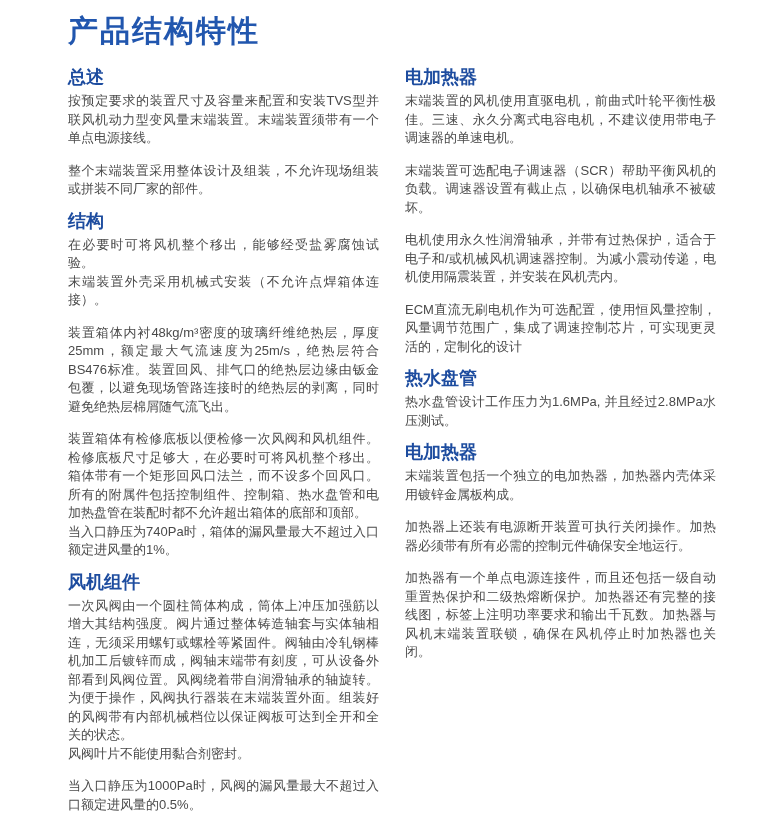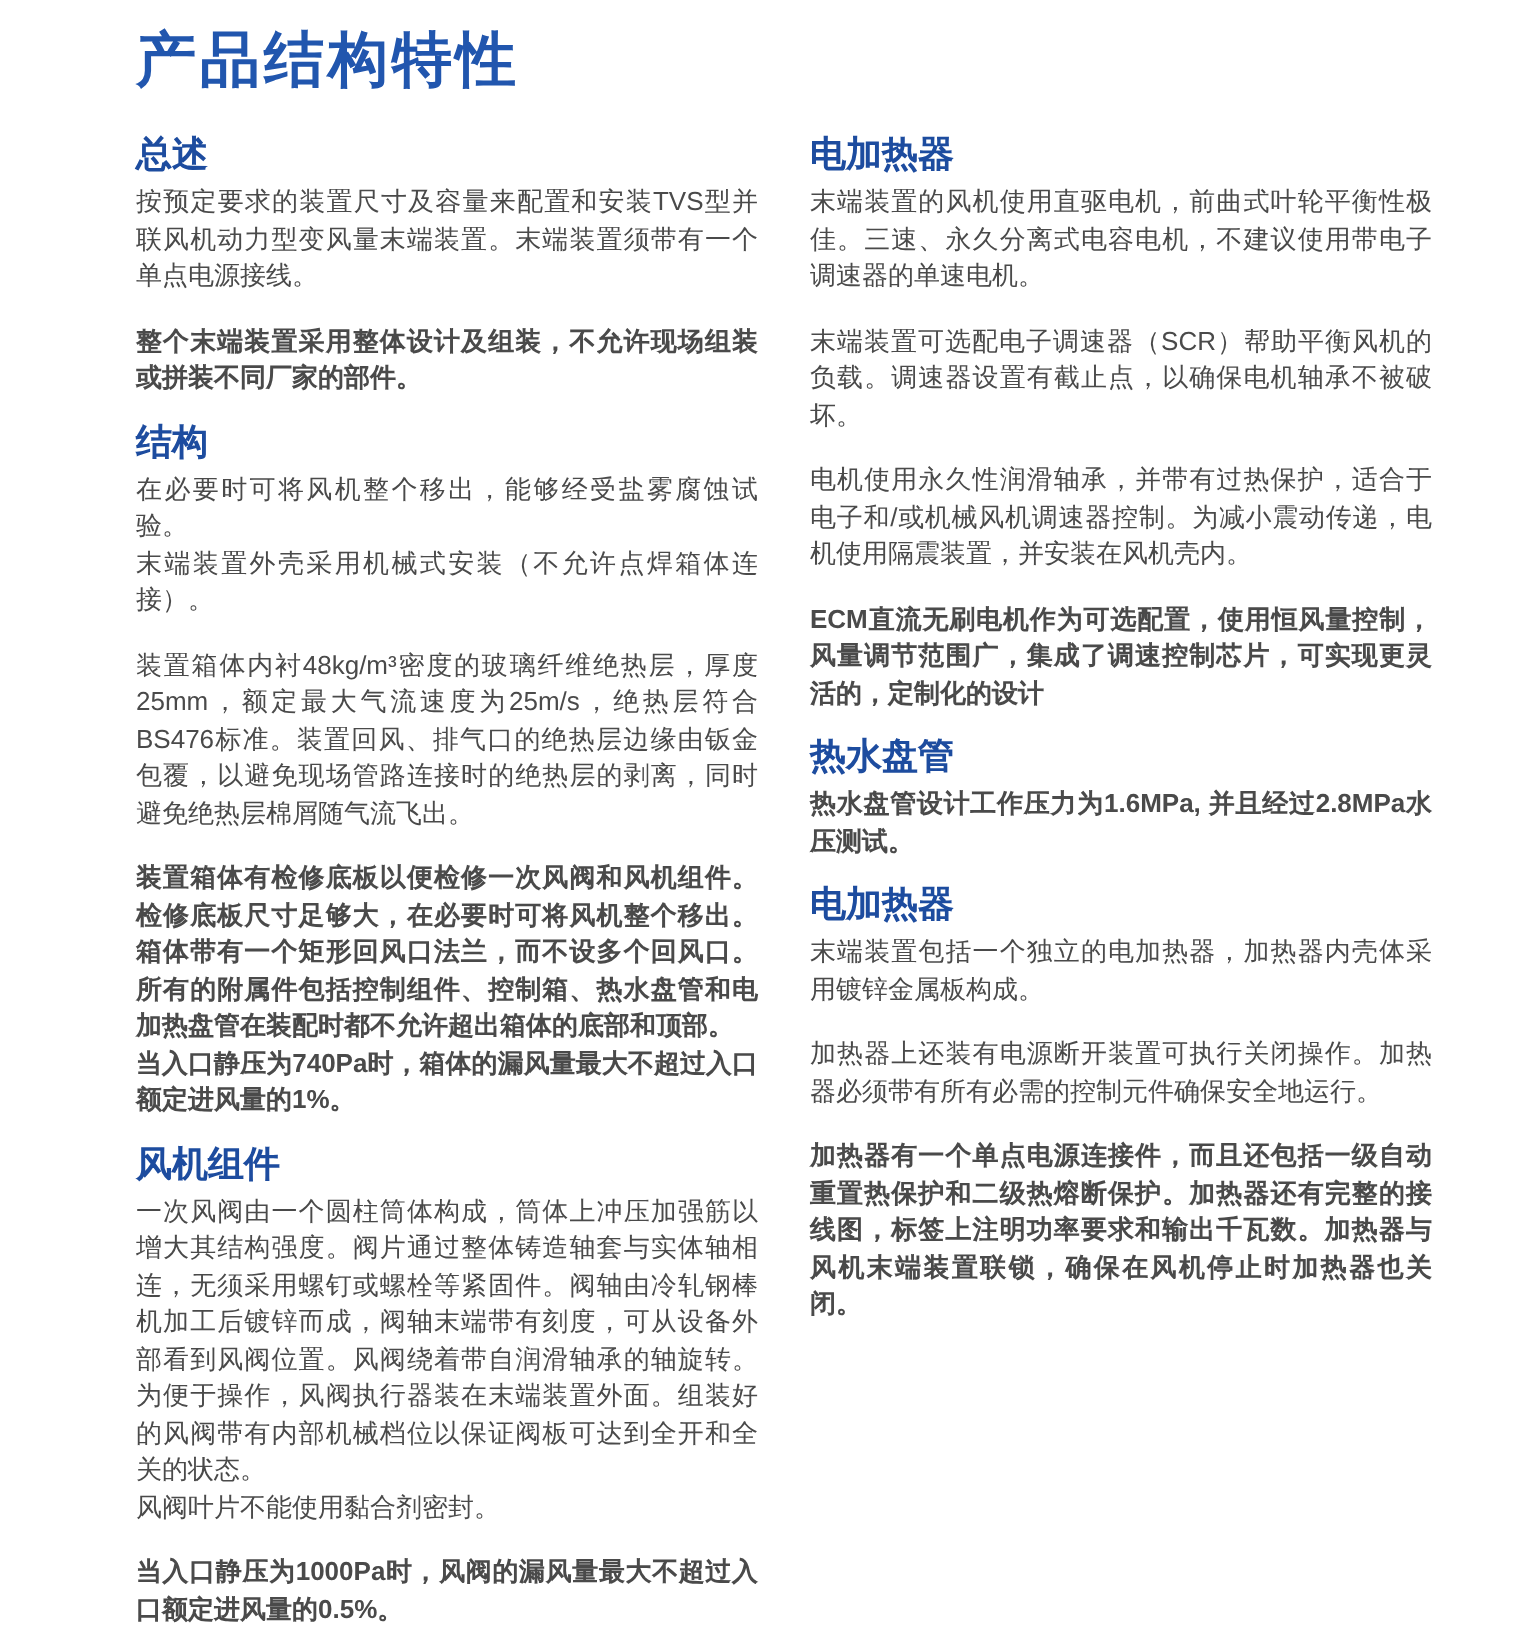--- a/index.html
+++ b/index.html
@@ -46,21 +46,21 @@
   }
   .section:first-child h2 { margin-top: 0; }
   .section p {
     margin: 0 0 14px 0;
     font-size: 13px;
     line-height: 18.5px;
     color: #4a4a4a;
     text-align: justify;
     white-space: pre-line;
   }
-  .section p:last-child { margin-bottom: 10px; font-weight: bold; }
+  .section p:last-child { margin-bottom: 10px; }
 </style>
 </head>
 <body>
 
 <div class="page">
   <h1 class="doc-title">产品结构特性</h1>
 
   <div class="columns">
     <div class="col">
         <div class="section">

